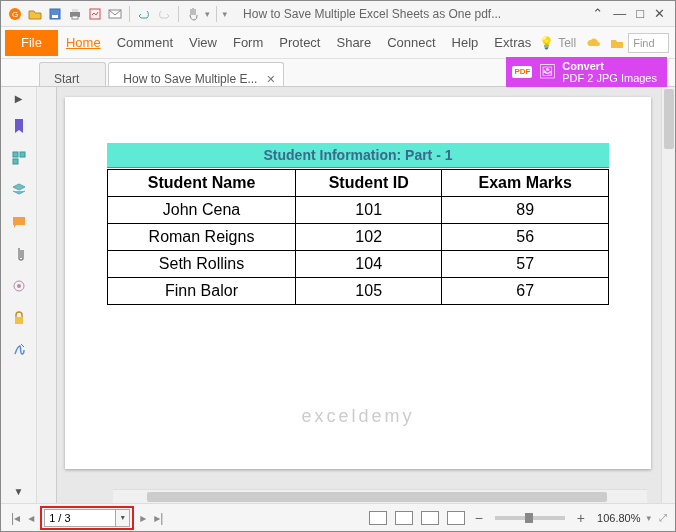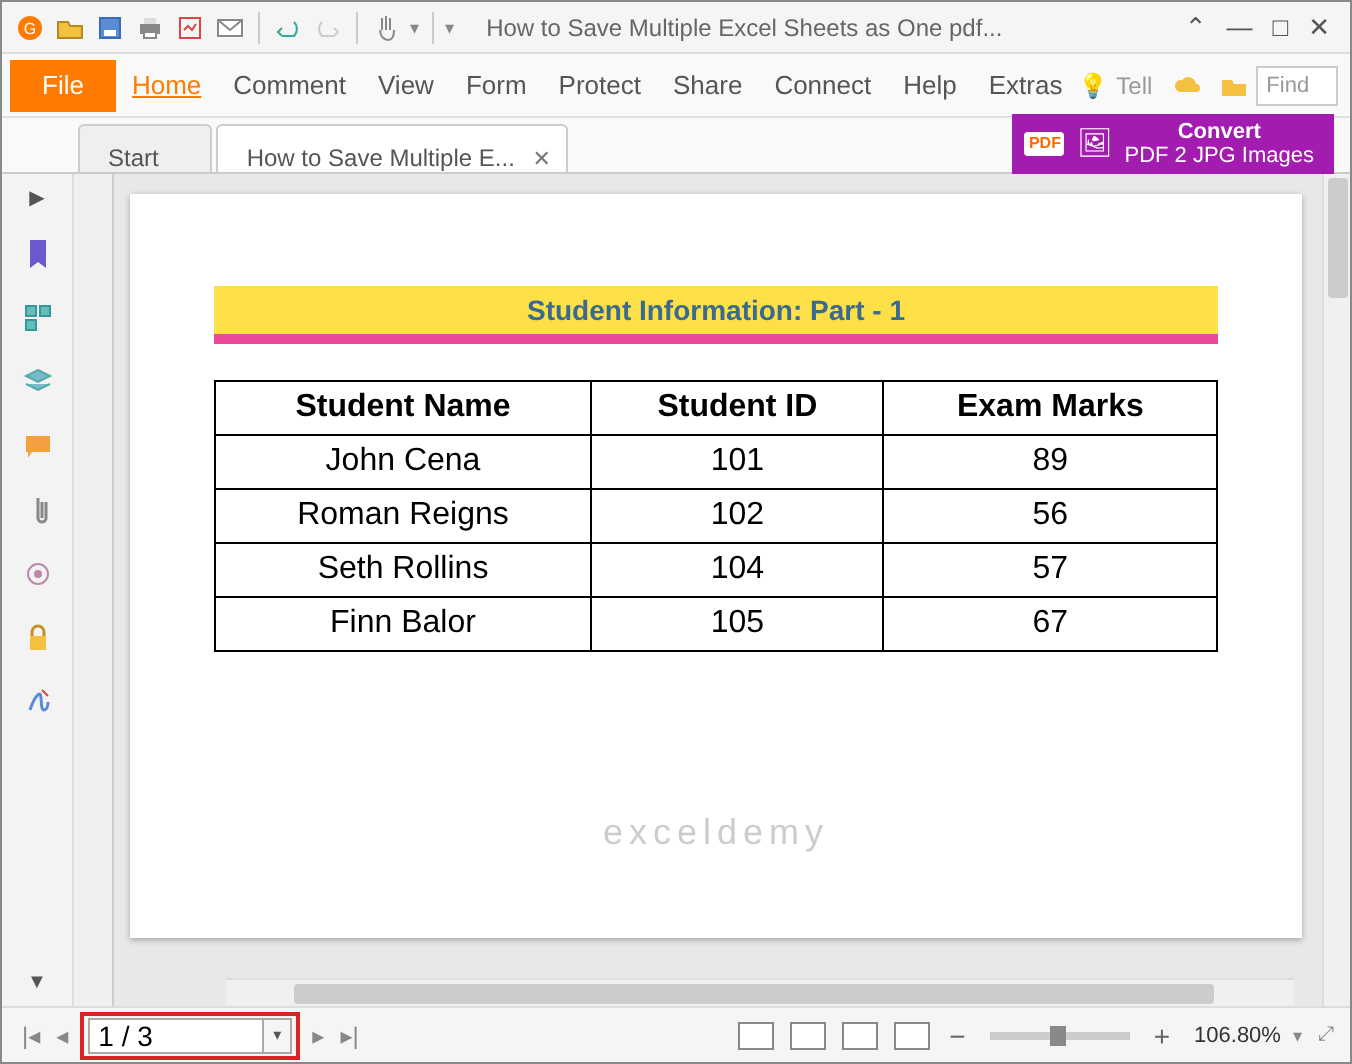--- a/index.html
+++ b/index.html
@@ -22,52 +22,52 @@
     .menu-lightbulb { color: #ccc; margin-right: 4px; }
     .tell-me { color: #999; font-size: 12px; margin-right: 6px; }
     .cloud-ico, .folder-ico { margin: 0 4px; cursor: pointer; }
     .find-box { width: 80px; height: 20px; border: 1px solid #ccc; padding: 0 4px; font-size: 11px; color: #999; display: flex; align-items: center; margin-right: 6px; background: #fff; }
     
     
     .tab-row { height: 28px; background: #f9f9f9; display: flex; align-items: flex-end; padding-left: 38px; border-bottom: 1px solid #ccc; position: relative; }
     .tab { height: 24px; padding: 0 26px 0 14px; display: flex; align-items: flex-end; border: 1px solid #ccc; border-bottom: none; background: #fff; margin-right: 2px; font-size: 12px; color: #555; cursor: pointer; border-top-left-radius: 3px; border-top-right-radius: 3px; position: relative; }
     .tab.inactive { background: #efefef; }
     .tab .x { position: absolute; right: 8px; font-size: 11px; color: #777; cursor: pointer; }
-    .convert-box { position: absolute; right: 8px; top: -2px; background: #a21caf; color: #fff; height: 30px; padding: 2px 10px 2px 6px; display: flex; align-items: center; gap: 6px; font-size: 11px; line-height: 1.1; cursor: pointer; text-align: center; }
+    .convert-box { position: absolute; right: 8px; top: -2px; background: #d946ef; color: #fff; height: 30px; padding: 2px 10px 2px 6px; display: flex; align-items: center; gap: 6px; font-size: 11px; line-height: 1.1; cursor: pointer; }
     .convert-box .pdf-ico { background: #fff; color: #ff6a00; font-size: 8px; font-weight: bold; padding: 2px; border-radius: 2px; }
     
     
     .main { display: flex; height: calc(100% - 26px - 32px - 28px - 28px); }
     .left-sidebar { width: 36px; background: #f3f3f3; border-right: 1px solid #ddd; display: flex; flex-direction: column; align-items: center; padding-top: 6px; gap: 12px; }
     .left-sidebar .side-ico { width: 20px; height: 20px; cursor: pointer; display: flex; align-items: center; justify-content: center; }
     .toggle { font-size: 10px; color: #555; cursor: pointer; }
     
     .doc-area { flex: 1; background: #e8e8e8; position: relative; display: flex; }
     .ruler-v { width: 20px; background: #f0f0f0; border-right: 1px solid #ccc; }
     .page-container { flex: 1; padding: 10px 4px 4px 8px; overflow: hidden; position: relative; }
     .page { background: #fff; box-shadow: 0 1px 3px rgba(0,0,0,0.3); width: 586px; height: 372px; padding: 46px 42px 10px 42px; position: relative; }
     
-    .doc-title { text-align: center; color: #3a6a8d; font-weight: bold; font-size: 14px; background: #fde047; padding: 4px; border-bottom: 5px solid #ec4899; margin-bottom: 18px; }
+    .doc-title { text-align: center; color: #3a6a8d; font-weight: bold; font-size: 14px; background: #5eead4; padding: 4px; border-bottom: 1px solid #ec4899; margin-bottom: 1px; }
     
     .data-table { width: 100%; border-collapse: collapse; }
     .data-table th, .data-table td { border: 1.4px solid #000; padding: 4px 8px; text-align: center; font-size: 16px; }
     .data-table th { font-weight: bold; }
     
     .watermark { position: absolute; bottom: 42px; left: 50%; transform: translateX(-50%); color: #ccc; font-size: 18px; letter-spacing: 3px; font-weight: 300; text-align: center; }
     
     .scroll-v { width: 14px; background: #f0f0f0; border-left: 1px solid #ddd; position: relative; }
     .scroll-v::after { content: ''; position: absolute; top: 2px; left: 2px; width: 10px; height: 60px; background: #ccc; border-radius: 2px; }
     .scroll-h { position: absolute; bottom: 0; left: 56px; right: 14px; height: 14px; background: #f0f0f0; border-top: 1px solid #ddd; }
     .scroll-h::after { content: ''; position: absolute; top: 2px; left: 34px; width: 460px; height: 10px; background: #ccc; border-radius: 2px; }
     
     
     .status-bar { height: 28px; background: #f5f5f5; border-top: 1px solid #ddd; display: flex; align-items: center; padding: 0 8px; gap: 4px; }
     .nav-arrow { color: #888; cursor: pointer; padding: 0 2px; font-size: 12px; }
     .page-box { border: 2px solid #d92323; padding: 1px 2px; display: flex; align-items: center; }
-    .page-input { width: 88px; height: 18px; border: 1px solid #aaa; font-size: 14px; padding: 0 4px; }
+    .page-input { width: 72px; height: 18px; border: 1px solid #aaa; font-size: 11px; padding: 0 4px; }
     .page-dd { width: 14px; height: 18px; border: 1px solid #aaa; border-left: none; display: flex; align-items: center; justify-content: center; font-size: 8px; color: #555; cursor: pointer; }
     .status-spacer { flex: 1; }
     .view-ico { width: 18px; height: 14px; border: 1px solid #888; margin: 0 2px; cursor: pointer; background: #fff; }
     .zoom-out, .zoom-in { cursor: pointer; color: #666; padding: 0 4px; font-size: 14px; }
     .zoom-slider { width: 70px; height: 4px; background: #ccc; position: relative; margin: 0 4px; }
     .zoom-slider::after { content: ''; position: absolute; left: 30px; top: -3px; width: 8px; height: 10px; background: #888; }
     .zoom-text { font-size: 11px; color: #333; margin-left: 4px; }
     .zoom-exp { font-size: 10px; color: #888; margin-left: 4px; cursor: pointer; }
     
     svg { display: block; }

